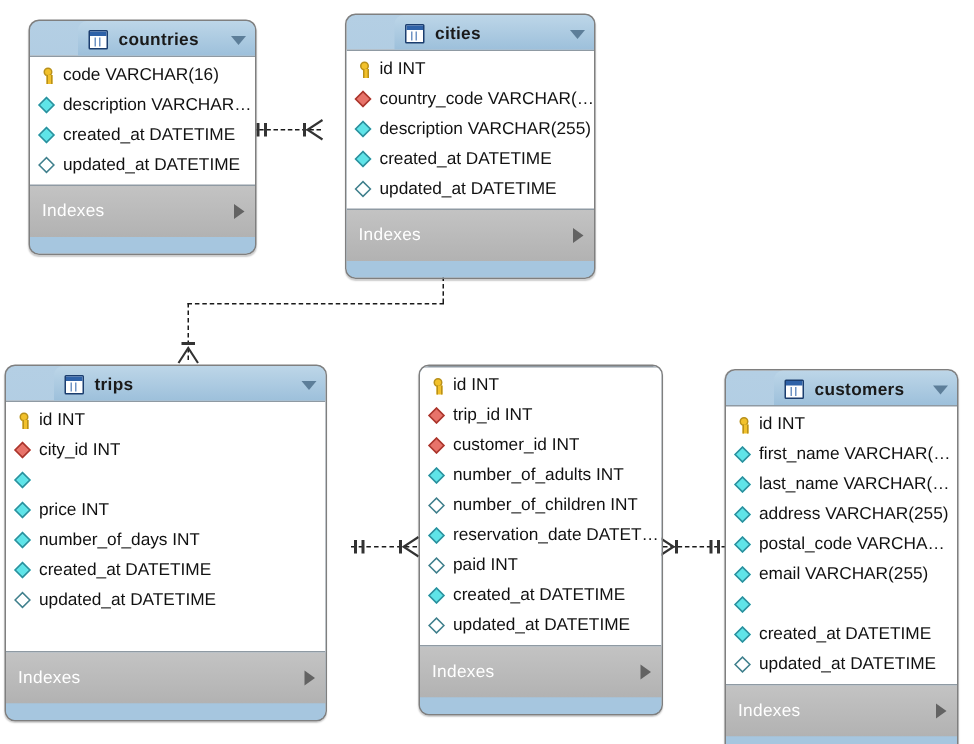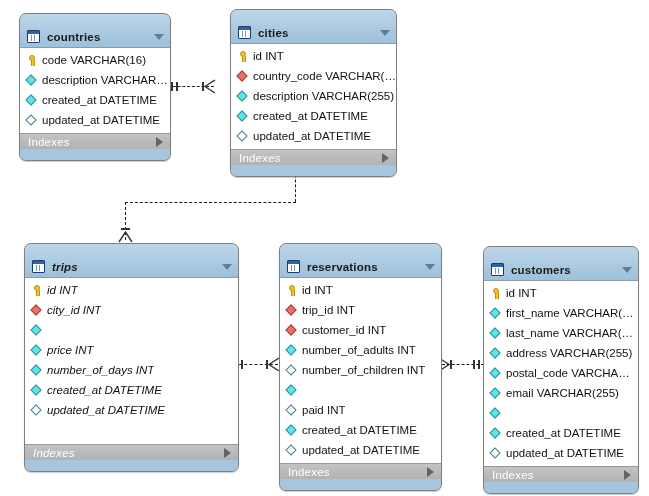--- a/index.html
+++ b/index.html
@@ -26,24 +26,25 @@
     background: #a8c8e0;
     background: linear-gradient(to bottom, #b4cfe4 0%, #a3c4dd 100%);
     box-shadow: 0 1px 1px rgba(0,0,0,0.20);
     overflow: hidden;
     padding: 0;
   }
   .tbl-header {
     height: 21px;
     display: flex;
     align-items: center;
-    padding: 12px 6px 0 7px;
+    padding: 2px 6px 0 7px;
     background: linear-gradient(to bottom, #bdd6e8 0%, #9dc0db 100%);
     border-radius: 6px 6px 0 0;
     position: relative;
+    margin-left: 32px;
   }
   .tbl-icon {
     width: 13px;
     height: 13px;
     flex: 0 0 13px;
     border: 1px solid #1b3d6e;
     background: #ffffff;
     border-radius: 1px;
     position: relative;
     box-sizing: border-box;
@@ -146,21 +147,21 @@
     transform: rotate(45deg);
     box-sizing: border-box;
     border: 1px solid #4f6f80;
   }
   .cicon.fk::before { background: #e8736a; border-color: #a8362d; }
   .cicon.nn::before { background: #5fe4e8; border-color: #2e8e9c; }
   .cicon.nl::before { background: #ffffff; border-color: #3f7f8c; }
 
   
   .tbl-indexes {
-    height: 15px;
+    height: 34px;
     display: flex;
     align-items: center;
     padding: 0 7px 0 8px;
     background: linear-gradient(to bottom, #c3c3c3 0%, #b2b2b2 100%);
   }
   .idx-label {
     font-size: 11.5px;
     color: #ffffff;
     font-weight: normal;
     flex: 1 1 auto;
@@ -322,21 +323,21 @@
         <span class="col-label">updated_at DATETIME</span>
       </div>
     </div>
     <div class="tbl-indexes">
       <span class="idx-label">Indexes</span>
       <span class="idx-caret"></span>
     </div>
     <div class="tbl-foot"></div>
   </div>
 
-  <div class="table-box" style="left:24px; top:243px; width:215px;font-style:italic;">
+  <div class="table-box" style="left:3px; top:243px; width:215px;">
     <div class="tbl-header">
       <span class="tbl-icon"></span>
       <span class="tbl-title">trips</span>
       <span class="tbl-caret"></span>
     </div>
     <div class="tbl-body" style="padding-bottom:24px;">
       <div class="col-row">
         <span class="cicon pk"></span>
         <span class="col-label">id INT</span>
       </div>
@@ -365,25 +366,20 @@
       </div>
     </div>
     <div class="tbl-indexes">
       <span class="idx-label">Indexes</span>
       <span class="idx-caret"></span>
     </div>
     <div class="tbl-foot"></div>
   </div>
 
   <div class="table-box" style="left:279px; top:243px; width:163px;">
-    <div class="tbl-header">
-      <span class="tbl-icon"></span>
-      <span class="tbl-title">reservations</span>
-      <span class="tbl-caret"></span>
-    </div>
     <div class="tbl-body">
       <div class="col-row">
         <span class="cicon pk"></span>
         <span class="col-label">id INT</span>
       </div>
       <div class="col-row">
         <span class="cicon fk"></span>
         <span class="col-label">trip_id INT</span>
       </div>
       <div class="col-row">
@@ -393,20 +389,21 @@
       <div class="col-row">
         <span class="cicon nn"></span>
         <span class="col-label">number_of_adults INT</span>
       </div>
       <div class="col-row">
         <span class="cicon nl"></span>
         <span class="col-label">number_of_children INT</span>
       </div>
       <div class="col-row">
         <span class="cicon nn"></span>
+        <span class="col-label">reservation_date DATETI…</span>
       </div>
       <div class="col-row">
         <span class="cicon nl"></span>
         <span class="col-label">paid INT</span>
       </div>
       <div class="col-row">
         <span class="cicon nn"></span>
         <span class="col-label">created_at DATETIME</span>
       </div>
       <div class="col-row">

